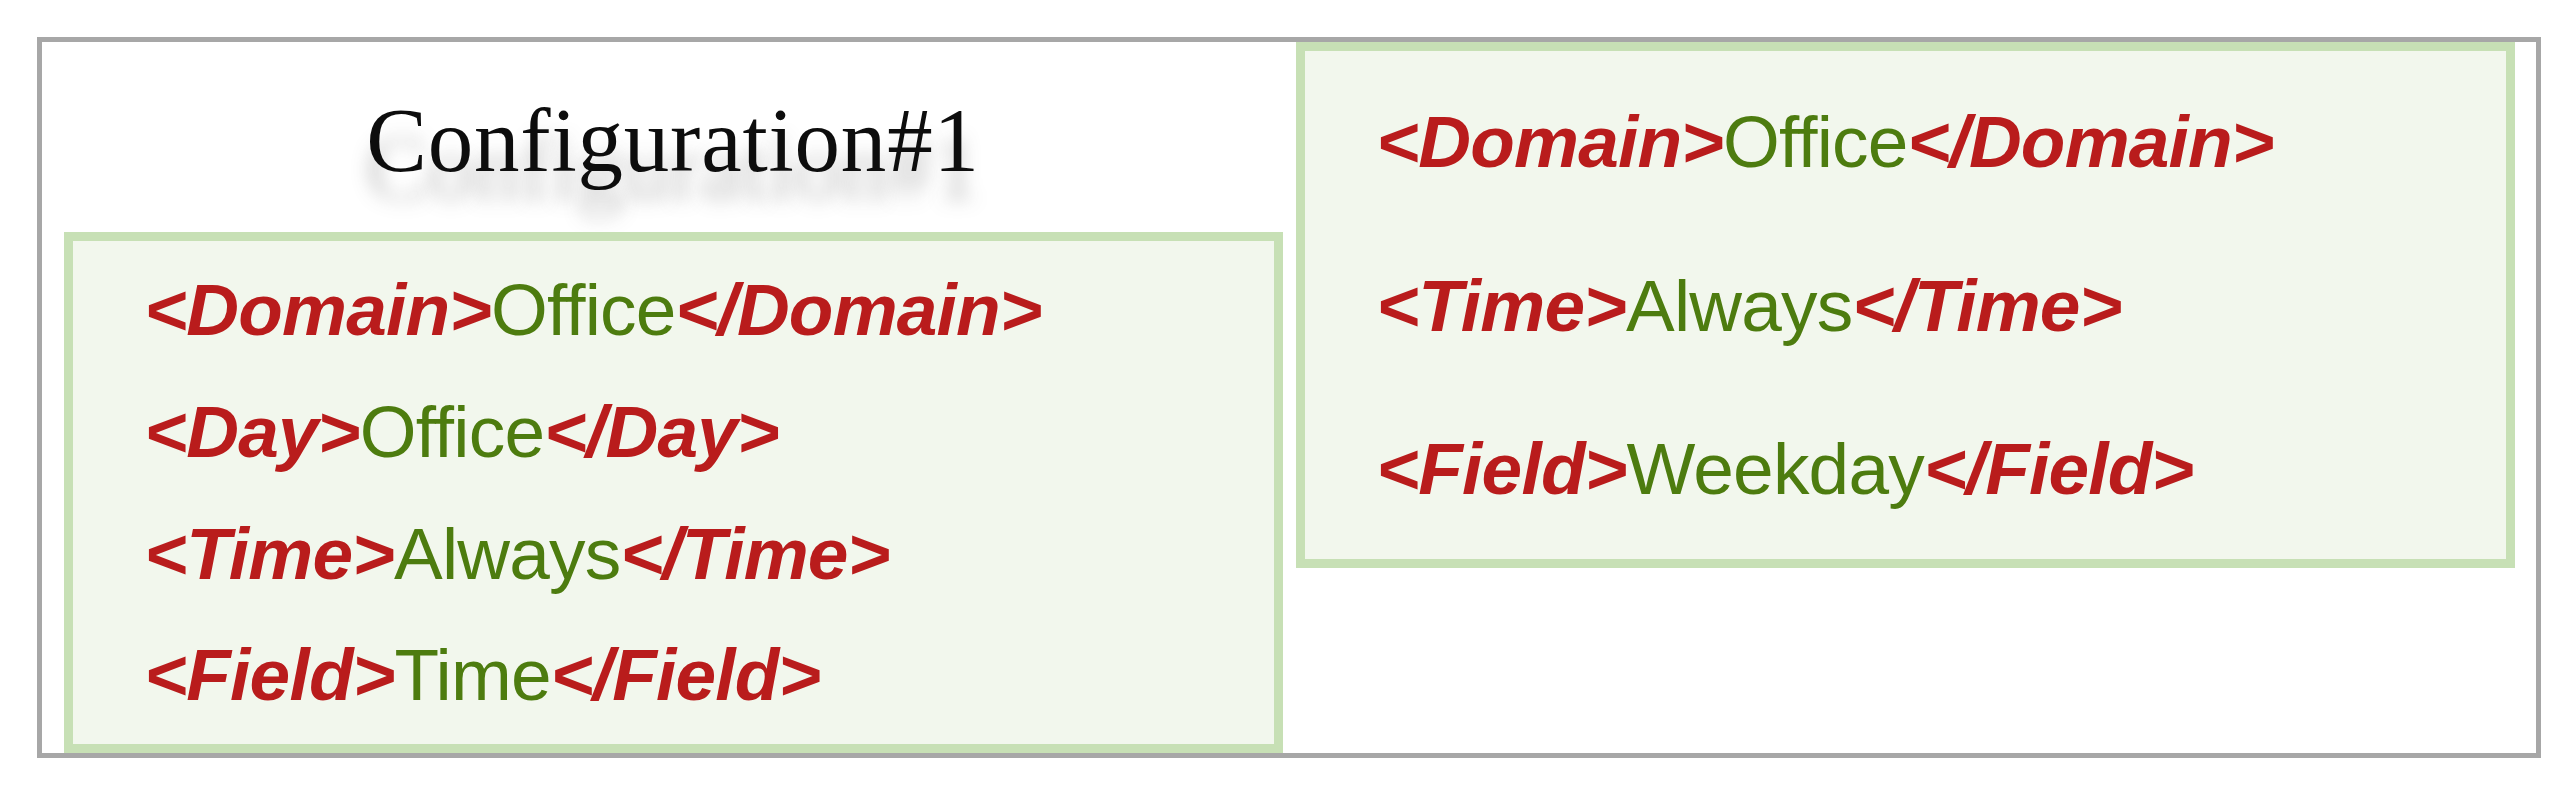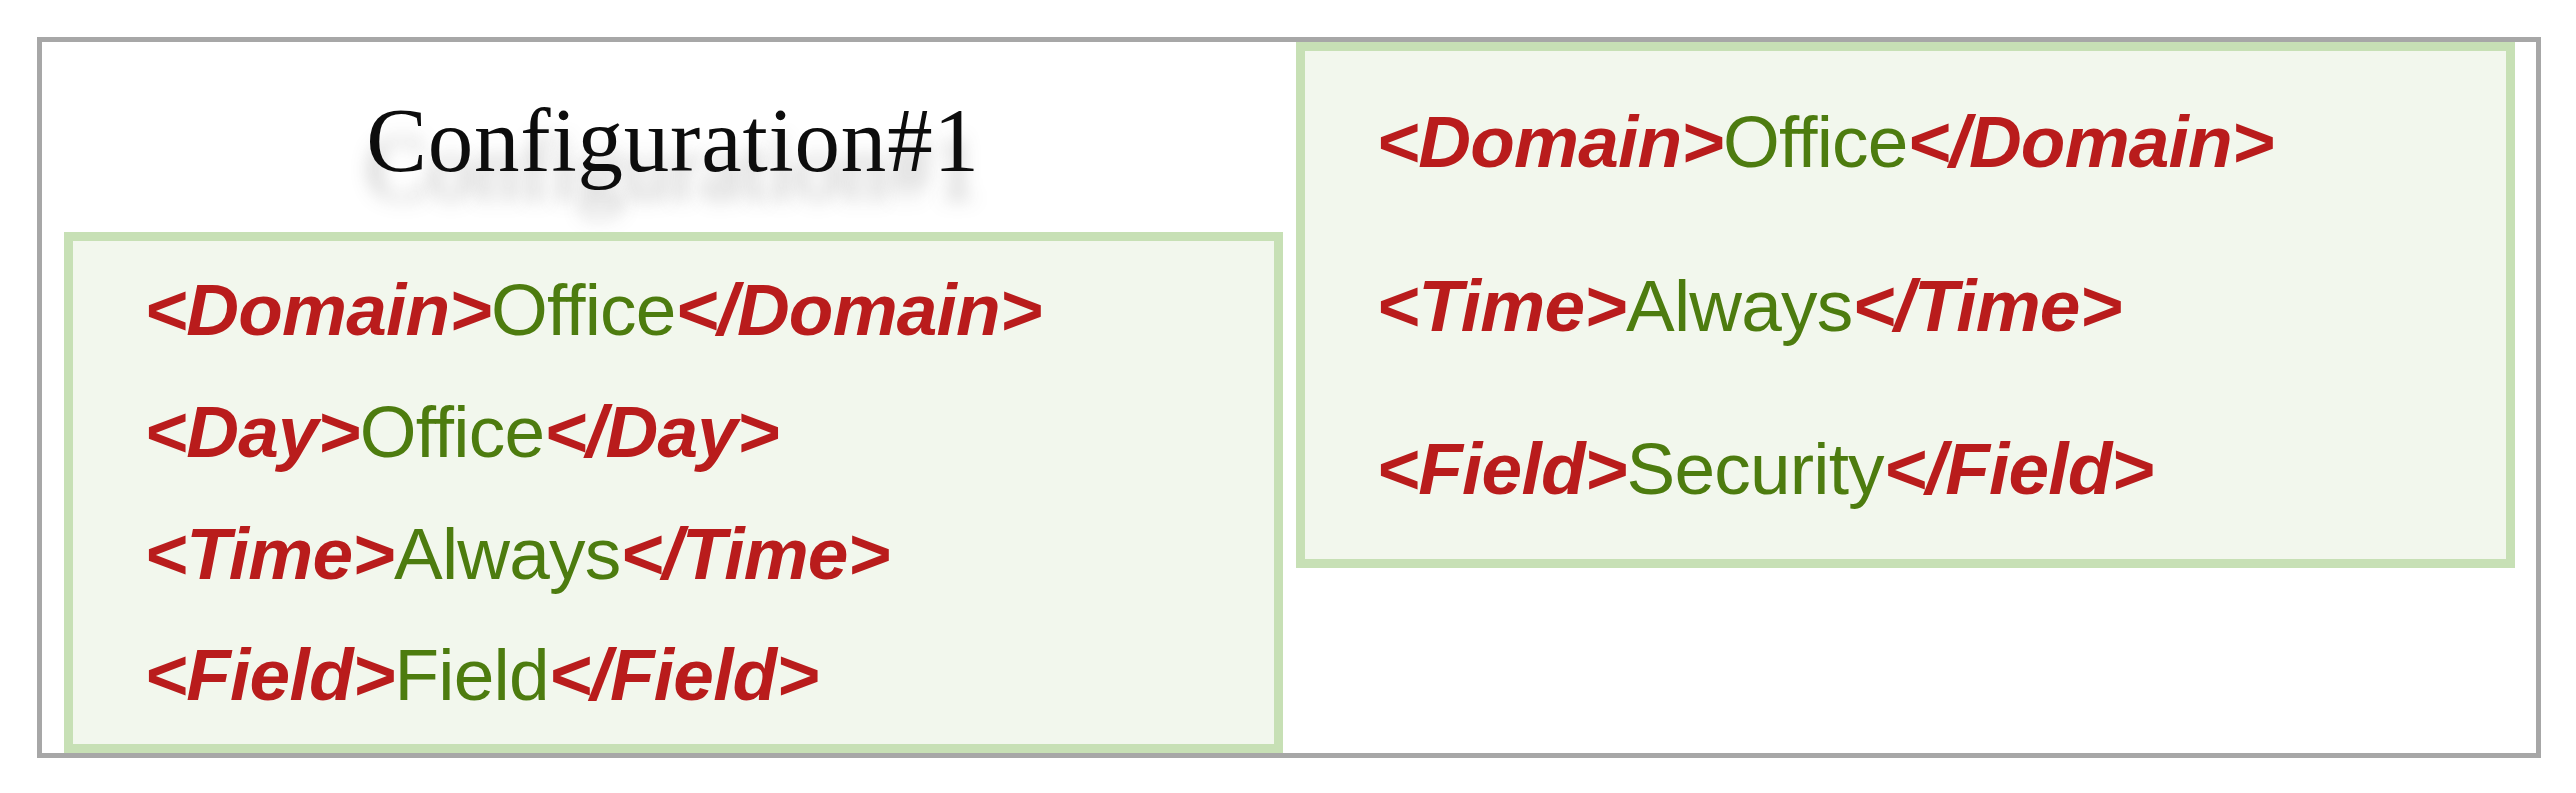--- a/index.html
+++ b/index.html
@@ -81,27 +81,27 @@
 
 <div class="canvas">
   <div class="frame">
 
     <section class="config-col">
       <h2 class="config-title">Configuration#1</h2>
       <div class="codebox">
         <div class="xml-line"><span class="xml-tag">&lt;Domain&gt;</span><span class="xml-value">Office</span><span class="xml-tag">&lt;/Domain&gt;</span></div>
         <div class="xml-line"><span class="xml-tag">&lt;Day&gt;</span><span class="xml-value">Office</span><span class="xml-tag">&lt;/Day&gt;</span></div>
         <div class="xml-line"><span class="xml-tag">&lt;Time&gt;</span><span class="xml-value">Always</span><span class="xml-tag">&lt;/Time&gt;</span></div>
-        <div class="xml-line"><span class="xml-tag">&lt;Field&gt;</span><span class="xml-value">Field</span><span class="xml-tag">&lt;/Field&gt;</span></div>
+        <div class="xml-line"><span class="xml-tag">&lt;Field&gt;</span><span class="xml-value">Time</span><span class="xml-tag">&lt;/Field&gt;</span></div>
       </div>
     </section>
 
     <section class="config-col">
       <div class="codebox">
         <div class="xml-line"><span class="xml-tag">&lt;Domain&gt;</span><span class="xml-value">Office</span><span class="xml-tag">&lt;/Domain&gt;</span></div>
         <div class="xml-line"><span class="xml-tag">&lt;Time&gt;</span><span class="xml-value">Always</span><span class="xml-tag">&lt;/Time&gt;</span></div>
-        <div class="xml-line"><span class="xml-tag">&lt;Field&gt;</span><span class="xml-value">Security</span><span class="xml-tag">&lt;/Field&gt;</span></div>
+        <div class="xml-line"><span class="xml-tag">&lt;Field&gt;</span><span class="xml-value">Weekday</span><span class="xml-tag">&lt;/Field&gt;</span></div>
       </div>
     </section>
 
   </div>
 </div>
 
 
 </body></html>

